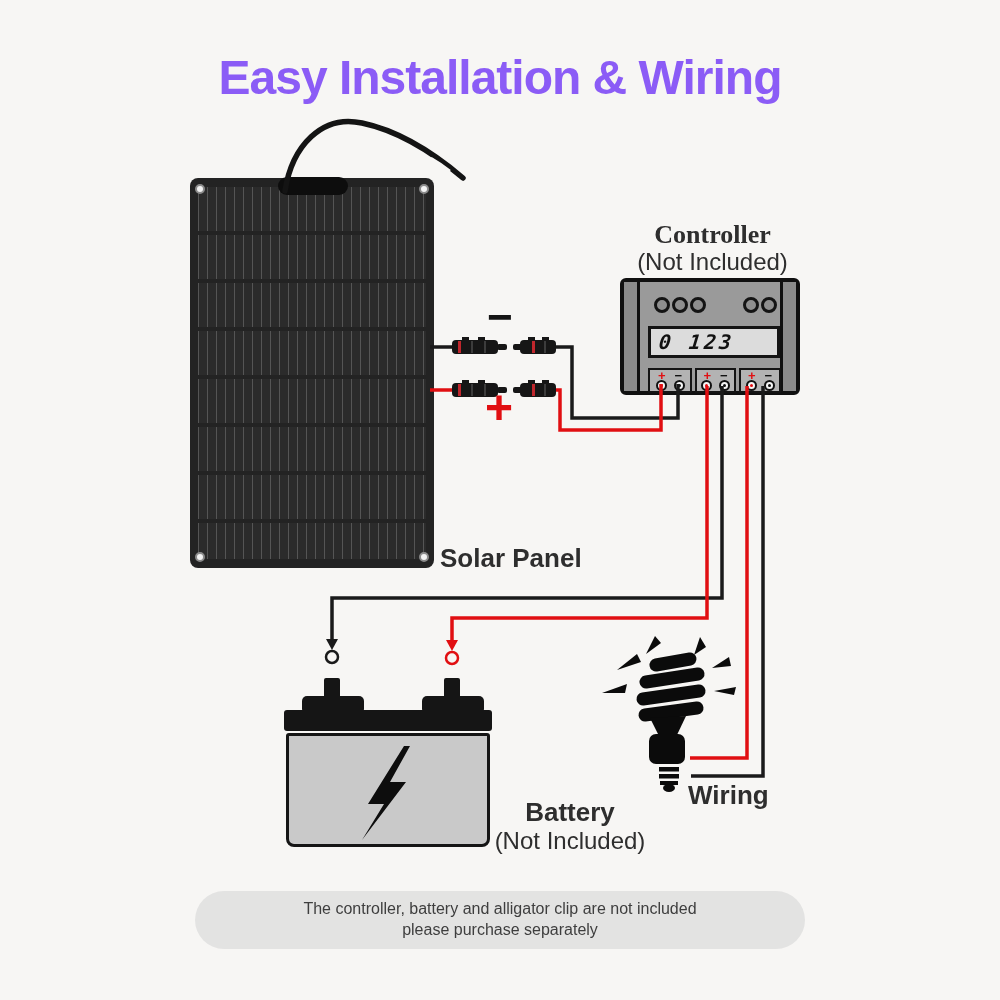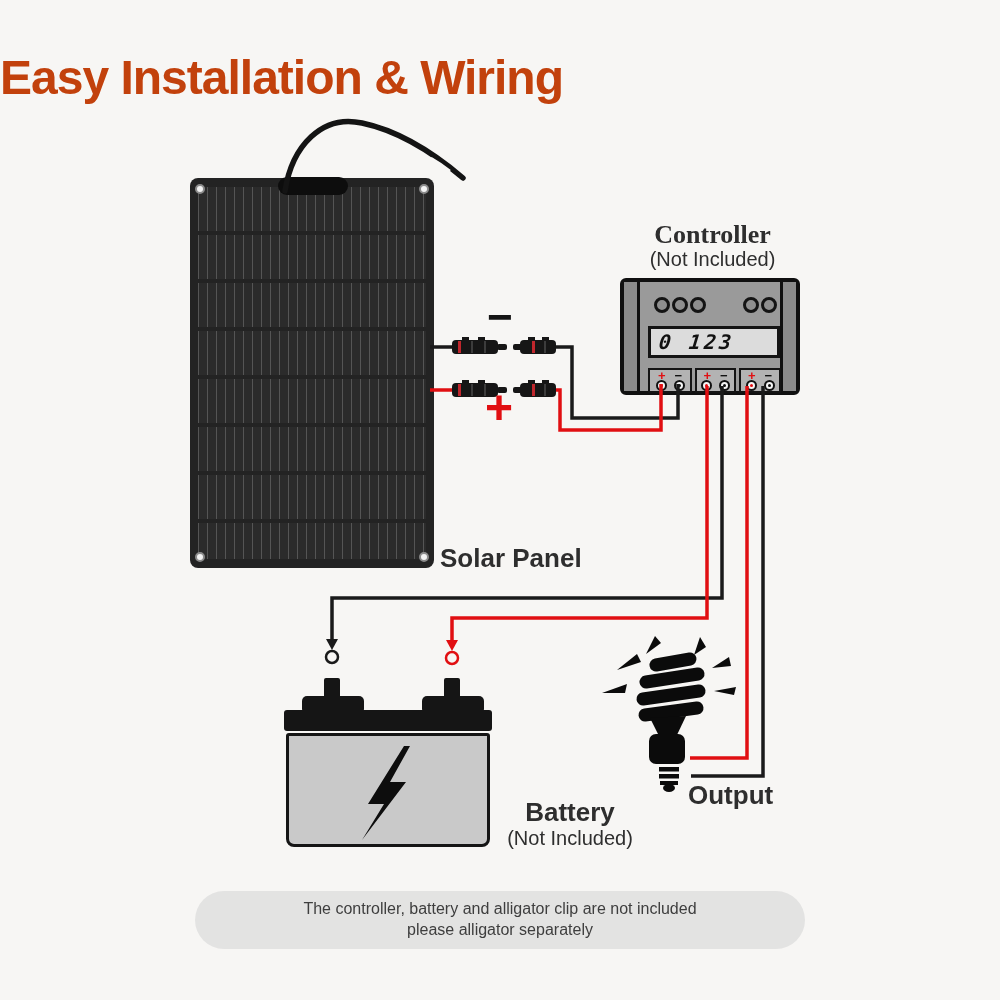--- a/index.html
+++ b/index.html
@@ -4,22 +4,22 @@
 <style>
   html,body{margin:0;padding:0;background:#f7f6f4;}
   #stage{
     position:relative;width:1000px;height:1000px;background:#f7f6f4;overflow:hidden;
     font-family:"Liberation Sans", sans-serif;
   }
   .abs{position:absolute;}
 
   
   #title{
-    left:0;right:0;top:50px;
-    font-size:48px;font-weight:bold;letter-spacing:-1px;color:#c2410c;
+    left:0;right:0;top:50px;text-align:center;
+    font-size:48px;font-weight:bold;letter-spacing:-1px;color:#8b5cf6;
   }
 
   
   #panel{
     left:190px;top:178px;width:244px;height:390px;
     background:#232323;border-radius:8px;z-index:1;
   }
   #panel-cells{
     position:absolute;left:8px;top:9px;right:8px;bottom:9px;
     background-image:
@@ -88,21 +88,21 @@
   #bat-hump-l{left:302px;top:696px;width:62px;height:18px;border-radius:5px;}
   #bat-hump-r{left:422px;top:696px;width:62px;height:18px;border-radius:5px;}
   #bat-top{left:284px;top:710px;width:208px;height:21px;border-radius:3px;}
   #bat-body{
     left:286px;top:733px;width:204px;height:114px;box-sizing:border-box;
     background:#c9c9c9;border:3.5px solid #151515;border-radius:3px 3px 8px 8px;position:absolute;
   }
 
   
   .label-bold{font-size:26px;font-weight:bold;color:#2e2e2e;z-index:6;}
-  .label-sub{font-size:20px;color:#2e2e2e;z-index:6;}
+  .label-sub{font-size:24px;color:#2e2e2e;z-index:6;}
   #solar-panel-label{left:440px;top:543px;}
   #controller-label{left:600px;top:220px;width:225px;text-align:center;font-family:Liberation Serif, serif;}
   #controller-sublabel{left:600px;top:248px;width:225px;text-align:center;}
   #battery-label{left:470px;top:797px;width:200px;text-align:center;}
   #battery-sublabel{left:470px;top:827px;width:200px;text-align:center;}
   #output-label{left:688px;top:780px;}
 
   
   #note{
     left:195px;top:891px;width:610px;height:58px;border-radius:29px;background:#e3e3e2;
@@ -262,20 +262,20 @@
         <polygon points="714,691 736,687 734,695"></polygon>
       </g>
     </g>
   </svg>
 
   <div id="solar-panel-label" class="abs label-bold">Solar Panel</div>
   <div id="controller-label" class="abs label-bold">Controller</div>
   <div id="controller-sublabel" class="abs label-sub">(Not Included)</div>
   <div id="battery-label" class="abs label-bold">Battery</div>
   <div id="battery-sublabel" class="abs label-sub">(Not Included)</div>
-  <div id="output-label" class="abs label-bold">Output</div>
+  <div id="output-label" class="abs label-bold">Wiring</div>
 
   <div id="note" class="abs">
     <div>The controller, battery and alligator clip are not included</div>
-    <div>please alligator separately</div>
+    <div>please purchase separately</div>
   </div>
 
 </div>
 
 </body></html>

